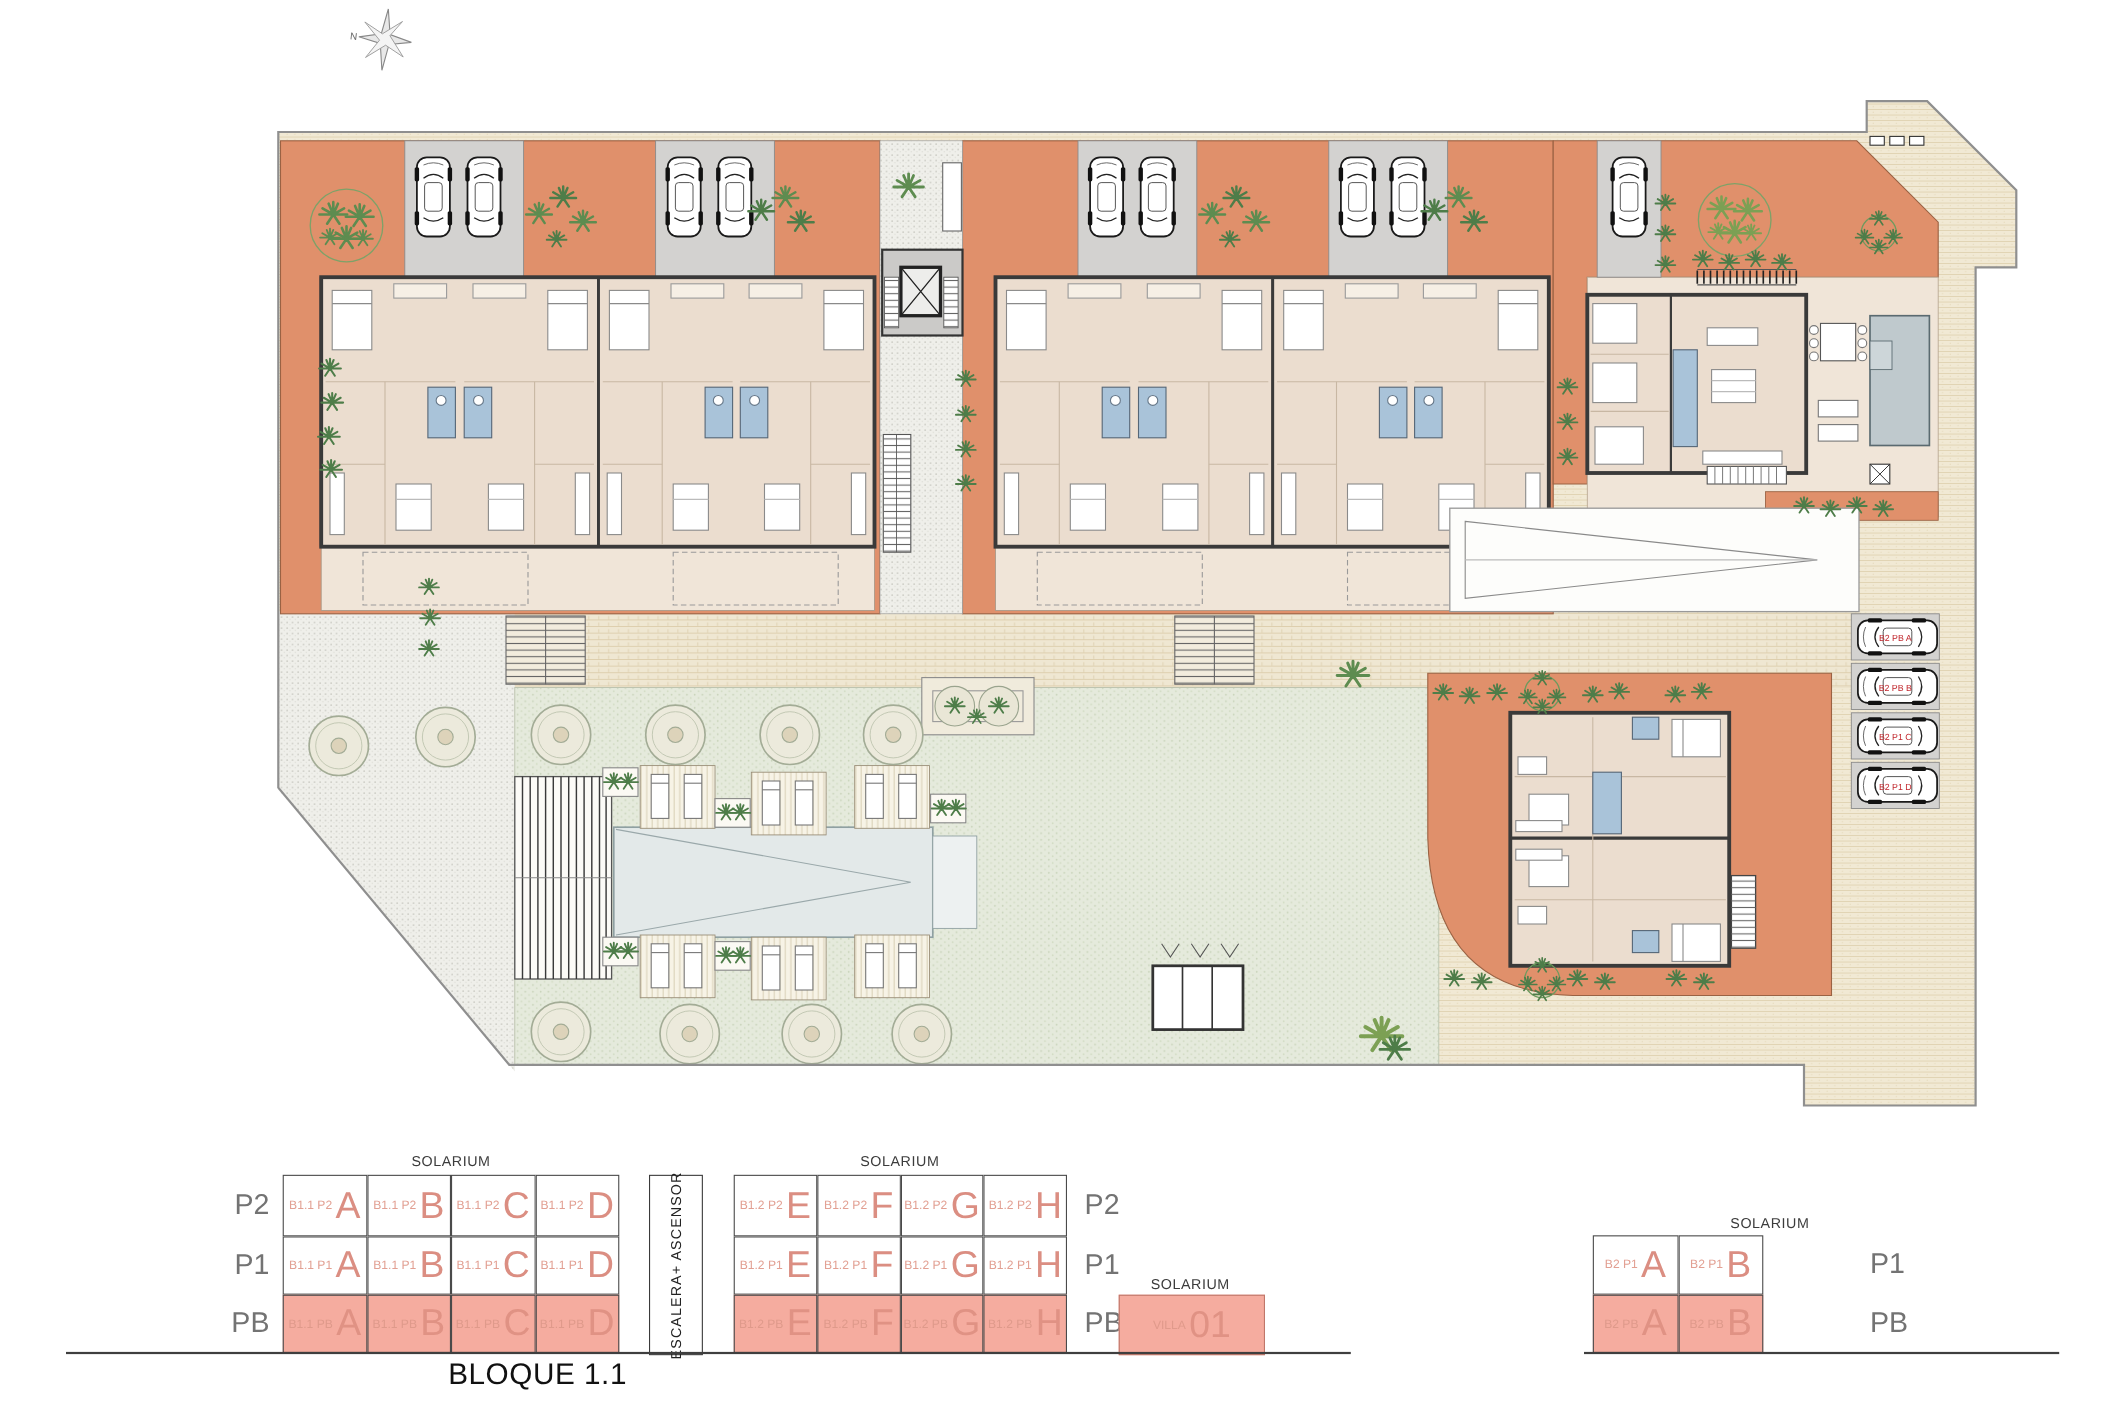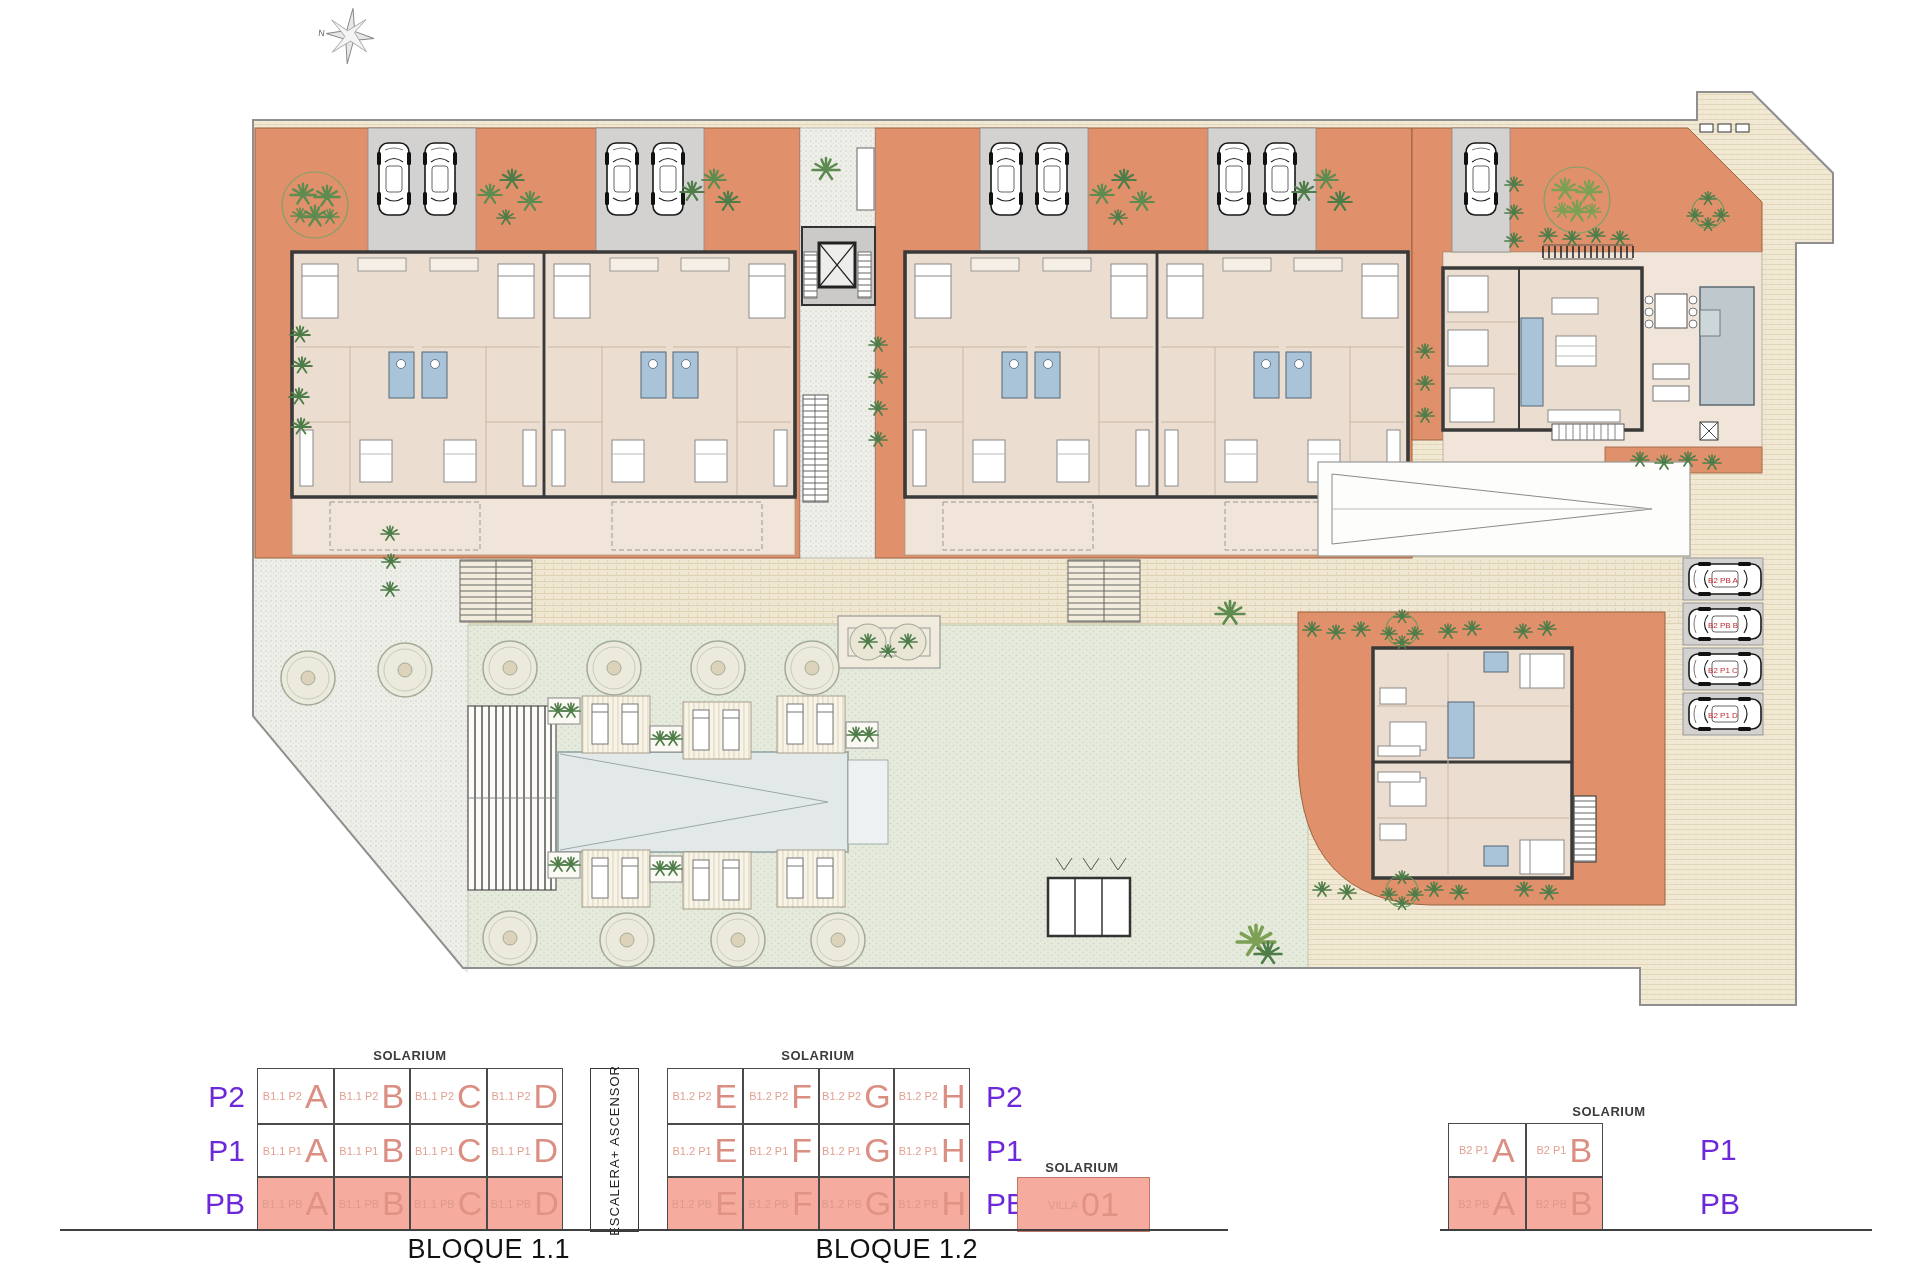--- a/index.html
+++ b/index.html
@@ -2,23 +2,23 @@
 <html><head>
 <meta charset="utf-8">
 <style>
   html,body{margin:0;padding:0;background:#fff;}
   body{font-family:"Liberation Sans", sans-serif;}
   .stage{position:relative;width:1920px;height:1280px;background:#fff;overflow:hidden;}
   .plan-svg{position:absolute;left:0;top:0;}
   .page-title{position:absolute;left:57px;top:4px;font-size:42px;letter-spacing:1px;color:#151515;font-weight:500;}
   .compass{position:absolute;left:310px;top:6px;transform:rotate(6deg);}
   
-  .sol{position:absolute;font-size:13px;letter-spacing:.5px;color:#3c3c3c;width:220px;text-align:center;transform:translateX(-50%);font-weight:bold;}
+  .sol{position:absolute;font-size:13px;letter-spacing:.5px;color:#3c3c3c;width:220px;text-align:center;transform:translateX(-50%);}
   .bname{position:absolute;font-size:27px;color:#111;width:320px;text-align:right;transform:translateX(-50%);letter-spacing:.5px;}
-  .flabel{position:absolute;font-size:30px;color:#6d28d9;}
+  .flabel{position:absolute;font-size:26px;color:#737373;}
   .flabel.r{width:62px;text-align:right;}
   .ugrid{position:absolute;display:grid;}
   .ucell{border:1px solid #4a4a4a;display:flex;align-items:center;justify-content:center;gap:3px;background:#fff;overflow:hidden;}
   .ucell .ucode{font-size:11px;color:#E2A093;white-space:nowrap;}
   .ucell .ulet{font-size:34px;color:#DB8E82;line-height:.9;}
   .ucell.pb{background:#F5AC9F;}
   .ucell.pb .ucode{color:#DF9A8B;}
   .ucell.pb .ulet{color:#E09284;}
   .gline{position:absolute;height:2px;background:#3f3f3f;}
   .stairbox{position:absolute;left:590px;top:1068px;width:47px;height:162px;border:1.5px solid #3a3a3a;display:flex;align-items:center;justify-content:center;background:#fff;}
@@ -528,21 +528,20 @@
         <span class="ulet">G</span>
       </div>
     <div class="ucell pb">
         <span class="ucode">B1.2 PB</span>
         <span class="ulet">H</span>
       </div>
   </div>
   <div class="flabel" style="left:986px;top:1080px;">P2</div>
   <div class="flabel" style="left:986px;top:1134px;">P1</div>
   <div class="flabel" style="left:986px;top:1187px;">PB</div>
-  <div class="bname" style="left:818px;top:1234px;">BLOQUE 1.2</div>
 
   <div class="sol" style="left:1082px;top:1160px;">SOLARIUM</div>
   <div class="villabox">
     <span class="vcode">VILLA</span>
       <span class="vnum">01</span>
   </div>
 
   <div class="sol" style="left:1609px;top:1104px;">SOLARIUM</div>
   <div class="ugrid" style="left:1448px;top:1123px;grid-template-columns:repeat(2,77.5px);grid-template-rows:54px 53px;">
     <div class="ucell">

